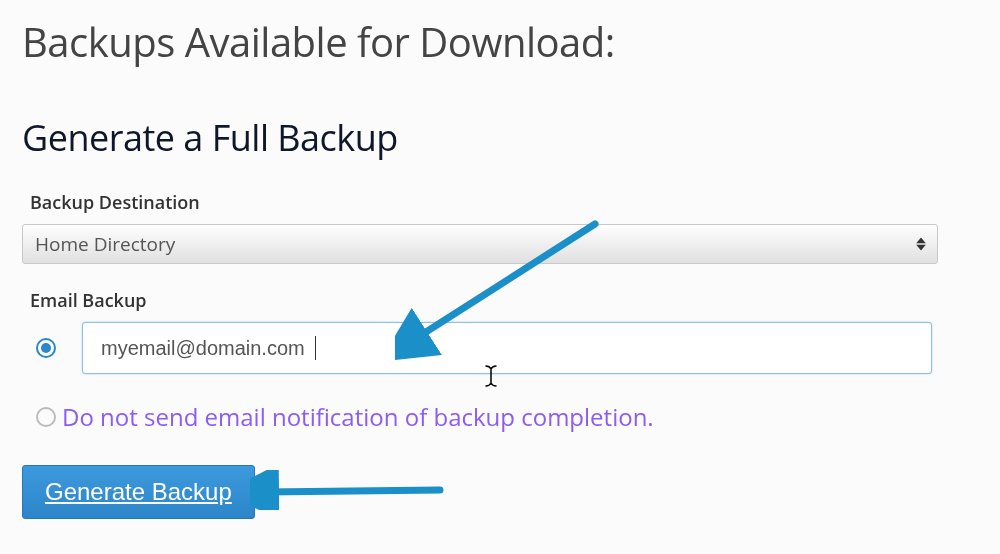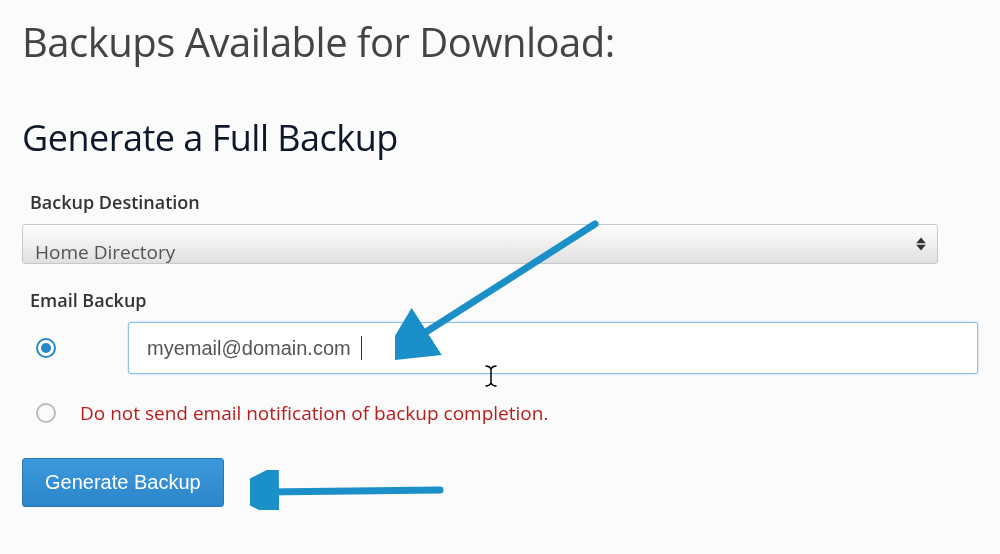--- a/index.html
+++ b/index.html
@@ -41,41 +41,41 @@
       margin-bottom: 24px;
     }
     .select-input {
       width: 100%;
       height: 40px;
       background: linear-gradient(to bottom, #fefefe 0%, #e0e0e0 100%);
       border: 1px solid #c8c8c8;
       border-radius: 3px;
       font-size: 19px;
       color: #555;
-      padding: 8px 12px;
+      padding: 0 12px;
       line-height: 38px;
       cursor: pointer;
     }
     .select-arrows {
       position: absolute;
       right: 12px;
       top: 50%;
       transform: translateY(-50%);
       pointer-events: none;
       display: flex;
       flex-direction: column;
       gap: 1px;
     }
     .select-arrows svg { display: block; }
     .radio-row {
       display: flex;
       align-items: center;
       margin-bottom: 12px;
     }
-    .radio-row.email-row { margin-bottom: 26px; justify-content: space-between; }
+    .radio-row.email-row { margin-bottom: 26px; }
     .radio-outer {
       width: 20px;
       height: 20px;
       border: 2px solid #2a88c7;
       border-radius: 50%;
       display: flex;
       align-items: center;
       justify-content: center;
       margin-left: 14px;
       cursor: pointer;
@@ -108,33 +108,34 @@
     }
     .caret {
       position: absolute;
       left: 259px;
       top: 14px;
       width: 1px;
       height: 24px;
       background: #333;
     }
     .plain-label {
-      font-size: 19px;
-      color: #b91c1c;
-      margin-left: 24px;
+      font-size: 24px;
+      color: #8b5cf6;
+      margin-left: 6px;
     }
     .radio-group2 { margin-bottom: 32px; }
     .generate-btn {
       background: linear-gradient(to bottom, #3d99dd 0%, #2c86c9 100%);
       border: 1px solid #2876b3;
       border-radius: 3px;
       color: #fff;
-      font-size: 20px;
+      font-size: 24px;
       padding: 12px 22px;
       cursor: pointer;
+      text-decoration: underline;
     }
     .text-cursor-icon {
       position: absolute;
       left: 482px;
       top: 364px;
       pointer-events: none;
     }
     .arrow1 {
       position: absolute;
       left: 395px;

